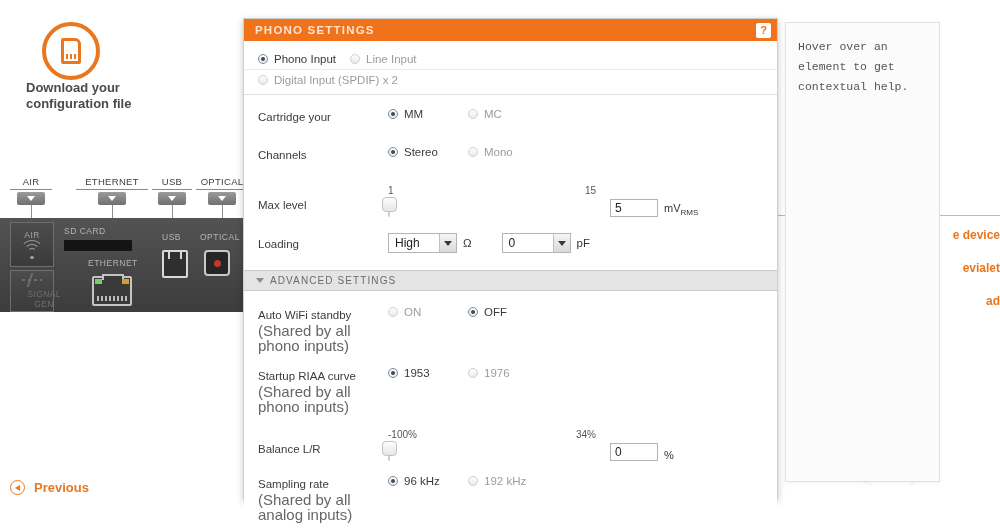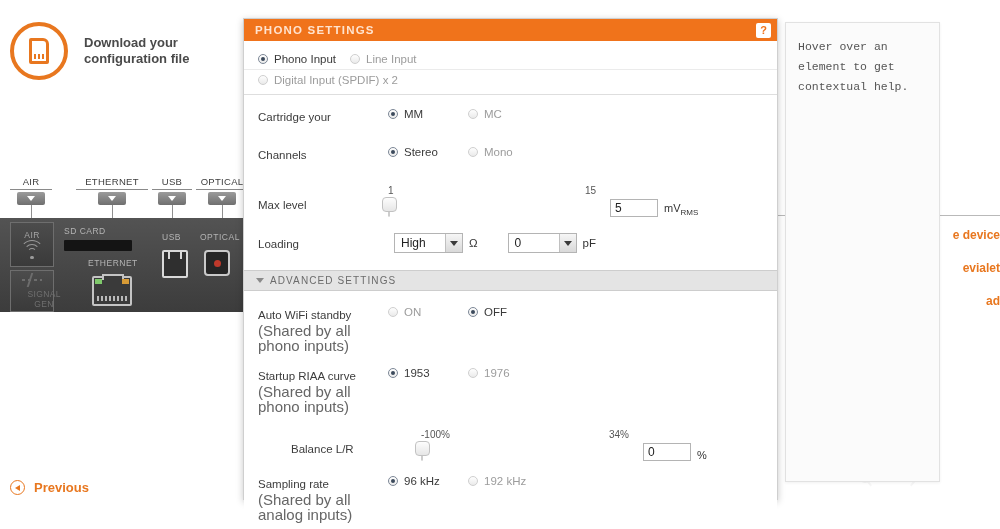--- a/index.html
+++ b/index.html
@@ -6,21 +6,21 @@
     margin: 0; padding: 0;
     width: 1000px; height: 529px;
     overflow: hidden;
     background: #ffffff;
     font-family: "Liberation Sans", sans-serif;
     -webkit-font-smoothing: antialiased;
   }
   #root { position: relative; width: 1000px; height: 529px; background:#fff; }
 
   
-  .bg-download { position:absolute; left:10px; top:22px; display:flex; align-items:center; }
+  .bg-download { position:absolute; left:10px; top:22px; display:flex; align-items:center;flex-direction:column; }
   .dl-circle {
     width:58px; height:58px; border-radius:50%;
     border:4px solid #e8771f; box-sizing:border-box;
     display:flex; align-items:center; justify-content:center;
   }
   .dl-card {
     width:20px; height:26px; border:3px solid #e8771f; border-radius:2px 6px 2px 2px;
     position:relative; box-sizing:border-box;
   }
   .dl-card:after{
@@ -206,21 +206,21 @@
     width:48px; height:18px; border:1px solid #b4b4b4; background:#fff;
     font-size:12px; color:#222; padding:0 4px; box-sizing:border-box; margin-left:14px;
     font-family:"Liberation Sans", sans-serif; line-height:16px;
   }
   .unit{ font-size:11px; color:#333; margin-left:6px; }
   .unit sub{ font-size:8px; }
 
   
   .sel{
     display:inline-flex; align-items:stretch; height:20px; border:1px solid #b4b4b4;
-    background:#fff; box-sizing:border-box; cursor:pointer;margin-left:6px;
+    background:#fff; box-sizing:border-box; cursor:pointer;
   }
   .sel .v{ min-width:38px; padding:0 6px; font-size:12px; color:#222; display:flex; align-items:center; }
   .sel .ar{
     width:16px; background:linear-gradient(#f6f6f6,#d9d9d9); border-left:1px solid #c0c0c0;
     display:flex;align-items:center;justify-content:center;
   }
   .sel .ar i{ width:0;height:0;border-left:4px solid transparent;border-right:4px solid transparent;
               border-top:5px solid #3a3a3a; display:block; }
   .sel-unit{ font-size:11.5px; color:#333; margin-left:6px; }
 </style>
@@ -458,21 +458,21 @@
             <span>1953</span>
           </span>
           <span class="radio off-lbl">
             <span class="rb off"></span>
             <span>1976</span>
           </span>
         </span>
       </div>
 
       <div class="frow" style="align-items:center;">
-        <span class="flabel" style="padding-top:10px;margin-left:33px;">Balance L/R</span>
+        <span class="flabel" style="padding-top:10px;">Balance L/R</span>
         <span class="fopts" style="align-items:flex-end;">
           <span class="slider-wrap">
             <span class="sl-ticks">
               <span>-100%</span>
               <span>34%</span>
             </span>
             <span class="track">
               <span class="fill" id="bl-fill" style="width: 50%;"></span>
               <span class="knob" id="bl-knob" style="left: calc(50% - 7px);"></span>
             </span>

